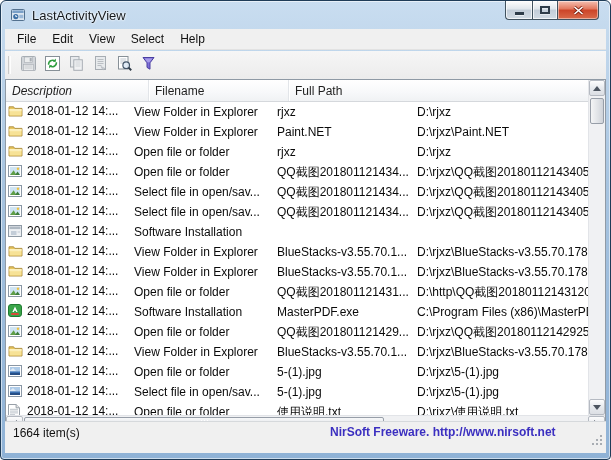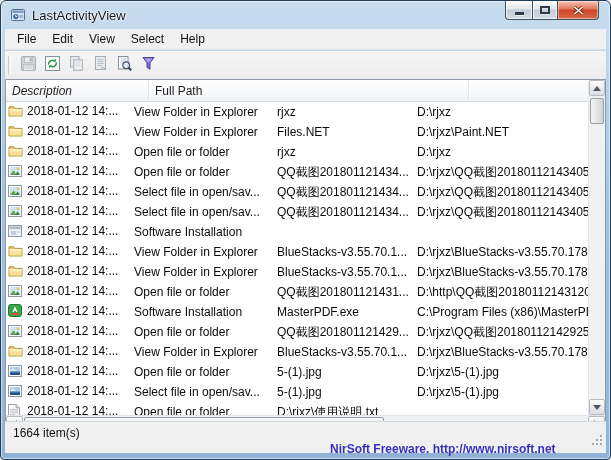--- a/index.html
+++ b/index.html
@@ -123,21 +123,21 @@
   .arrow.left{ border-width:4px 5px 4px 0; border-color:transparent #4d5560 transparent transparent; }
   .arrow.right{ border-width:4px 0 4px 5px; border-color:transparent transparent transparent #4d5560; }
 
   
   .statusbar{
     position:absolute; left:4px; right:4px; bottom:6px; height:32px;
     background:#f0f0f0; border-top:1px solid #d6d9dc;
   }
   .sb-count{ position:absolute; left:8px; top:4px; font-size:12px; color:#111; }
   .sb-brand{
-    position:absolute; left:306px; top:20px; font-size:12px; font-weight:bold;
+    position:absolute; left:306px; top:3px; font-size:12px; font-weight:bold;
     color:#3b2fc0; letter-spacing:0; cursor:pointer;padding-left:19px;
   }
   .sb-grip{ position:absolute; right:2px; bottom:2px; }
 </style>
 </head>
 <body>
 
 <div class="window">
 
   <div class="titlebar">
@@ -221,20 +221,23 @@
             <path d="M4.6 3.4h7.8l-2.9 3.8H7.5z" fill="#a79ce8"></path>
           </svg></span>
       </span>
     </div>
 
   <div class="list">
     <div class="header-row" id="header-row">
         <div class="hcell" style="width: 143px; font-style: italic;">
           <span>Description</span>
         </div>
+        <div class="hcell" style="width: 140px;">
+          <span>Filename</span>
+        </div>
         <div class="hcell" style="width: 320px;">
           <span>Full Path</span>
         </div>
       </div>
     <div class="rows" id="rows">
         <div class="row">
           <div class="cell c0" style="width: 122px;"><span class="ric"><svg width="15" height="13" viewBox="0 0 15 13">
                 <path d="M1 2.8h4.6l1.1 1.6H14v7.6H1z" fill="#e8c75f" stroke="#ac8b3c" stroke-width="0.9"></path>
                 <path d="M1.5 5h12v6.5h-12z" fill="#f7e296"></path>
                 <path d="M1.5 5h12v2.2h-12z" fill="#fcf0bd"></path>
@@ -243,21 +246,21 @@
           <div class="cell c2" style="width: 140px;"><span>rjxz</span></div>
           <div class="cell c3" style="width: 320px;"><span>D:\rjxz</span></div>
         </div>
         <div class="row">
           <div class="cell c0" style="width: 122px;"><span class="ric"><svg width="15" height="13" viewBox="0 0 15 13">
                 <path d="M1 2.8h4.6l1.1 1.6H14v7.6H1z" fill="#e8c75f" stroke="#ac8b3c" stroke-width="0.9"></path>
                 <path d="M1.5 5h12v6.5h-12z" fill="#f7e296"></path>
                 <path d="M1.5 5h12v2.2h-12z" fill="#fcf0bd"></path>
               </svg></span><span>2018-01-12 14:...</span></div>
           <div class="cell c1" style="width: 143px;"><span>View Folder in Explorer</span></div>
-          <div class="cell c2" style="width: 140px;"><span>Files.NET</span></div>
+          <div class="cell c2" style="width: 140px;"><span>Paint.NET</span></div>
           <div class="cell c3" style="width: 320px;"><span>D:\rjxz\Paint.NET</span></div>
         </div>
         <div class="row">
           <div class="cell c0" style="width: 122px;"><span class="ric"><svg width="15" height="13" viewBox="0 0 15 13">
                 <path d="M1 2.8h4.6l1.1 1.6H14v7.6H1z" fill="#e8c75f" stroke="#ac8b3c" stroke-width="0.9"></path>
                 <path d="M1.5 5h12v6.5h-12z" fill="#f7e296"></path>
                 <path d="M1.5 5h12v2.2h-12z" fill="#fcf0bd"></path>
               </svg></span><span>2018-01-12 14:...</span></div>
           <div class="cell c1" style="width: 143px;"><span>Open file or folder</span></div>
           <div class="cell c2" style="width: 140px;"><span>rjxz</span></div>
@@ -398,20 +401,21 @@
           <div class="cell c2" style="width: 140px;"><span>5-(1).jpg</span></div>
           <div class="cell c3" style="width: 320px;"><span>D:\rjxz\5-(1).jpg</span></div>
         </div>
         <div class="row">
           <div class="cell c0" style="width: 122px;"><span class="ric"><svg width="12" height="13" viewBox="0 0 12 13">
                 <path d="M0.5 0.5h7.6l3.4 3.3v8.7H0.5z" fill="#fff" stroke="#98a0a8"></path>
                 <path d="M8.1 0.5v3.3h3.4" fill="#e8e8e8" stroke="#98a0a8"></path>
                 <path d="M2 5.3h8M2 7.1h8M2 8.9h8M2 10.7h5" stroke="#b4bcc4" stroke-width="0.9" fill="none"></path>
               </svg></span><span>2018-01-12 14:...</span></div>
           <div class="cell c1" style="width: 143px;"><span>Open file or folder</span></div>
+          <div class="cell c2" style="width: 140px;"><span>使用说明.txt</span></div>
           <div class="cell c3" style="width: 320px;"><span>D:\rjxz\使用说明.txt</span></div>
         </div>
       </div>
 
     <div class="vscroll">
       <div class="vs-up">
           <span class="arrow up"></span>
         </div>
       <div class="vs-thumb"></div>
       <div class="vs-down">

